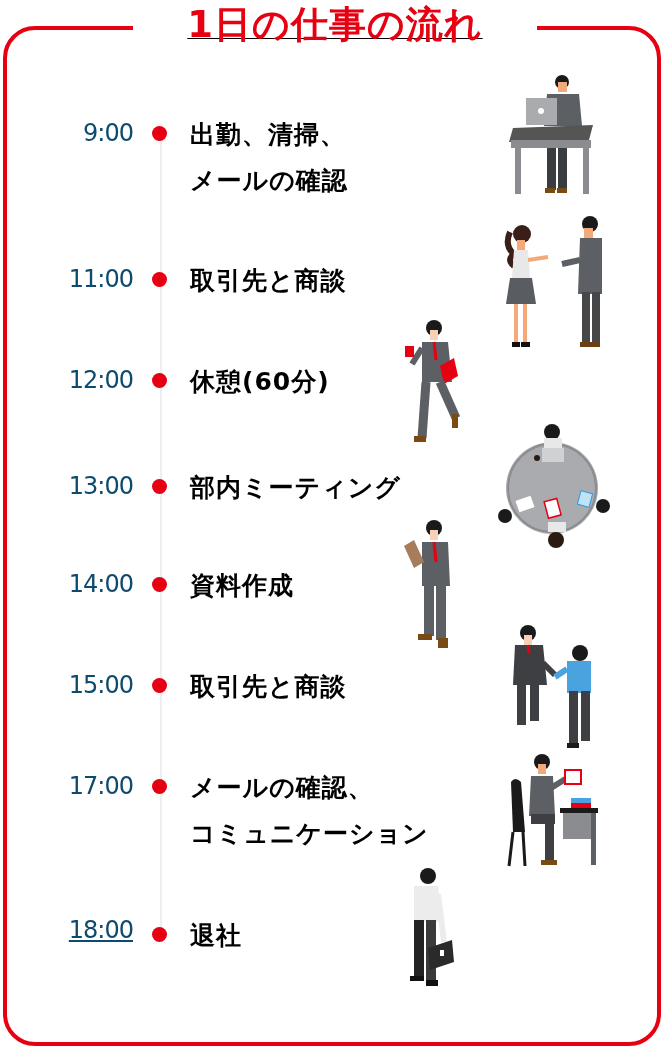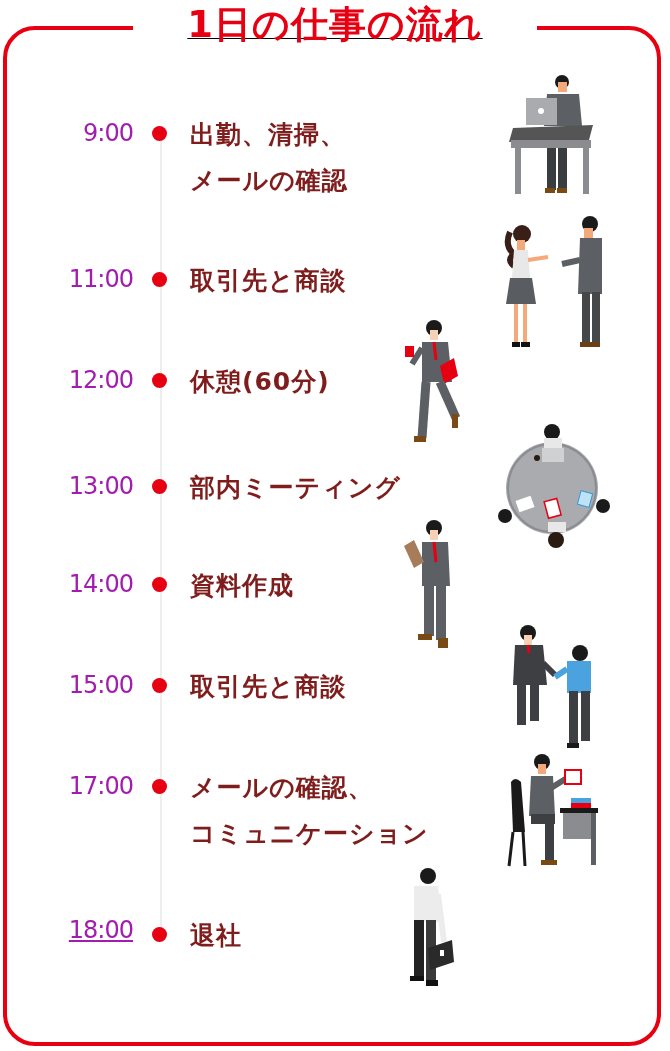--- a/index.html
+++ b/index.html
@@ -6,23 +6,23 @@
   body { width: 670px; height: 1051px; position: relative; overflow: hidden;
          font-family: "DejaVu Sans", "Liberation Sans", sans-serif; }
   .frame { position: absolute; left: 3px; top: 26px; width: 658px; height: 1020px;
            border: 4px solid #e60012; border-radius: 32px; box-sizing: border-box; }
   .title-wrap { position: absolute; left: 133px; top: 0; width: 404px; height: 50px;
                 background: #fff; text-align: center; text-decoration: underline; }
   .title { font-size: 37px; font-weight: bold; color: #e60012; line-height: 50px; letter-spacing: 1px; }
   .vline { position: absolute; left: 160px; top: 140px; width: 2px; height: 790px; background: #eeeeee; }
   .row { position: absolute; left: 0; width: 670px; }
   .time { position: absolute; left: 0; width: 133px; text-align: right; font-size: 24px;
-          color: #a21caf; letter-spacing: -1px; }
+          color: #0c4a6e; letter-spacing: -1px; }
   .dot { position: absolute; left: 152px; width: 15px; height: 15px; border-radius: 50%; background: #e60012; }
-  .label { position: absolute; left: 190px; font-size: 25px; font-weight: bold; color: #7f1d1d;
+  .label { position: absolute; left: 190px; font-size: 25px; font-weight: bold; color: #000000;
            line-height: 46px; white-space: pre-line; letter-spacing: 1px; }
   .illus { position: absolute; }
 </style>
 </head>
 <body>
 
 <div class="frame"></div>
 <div class="title-wrap">
   <span class="title">1日の仕事の流れ</span>
 </div>

